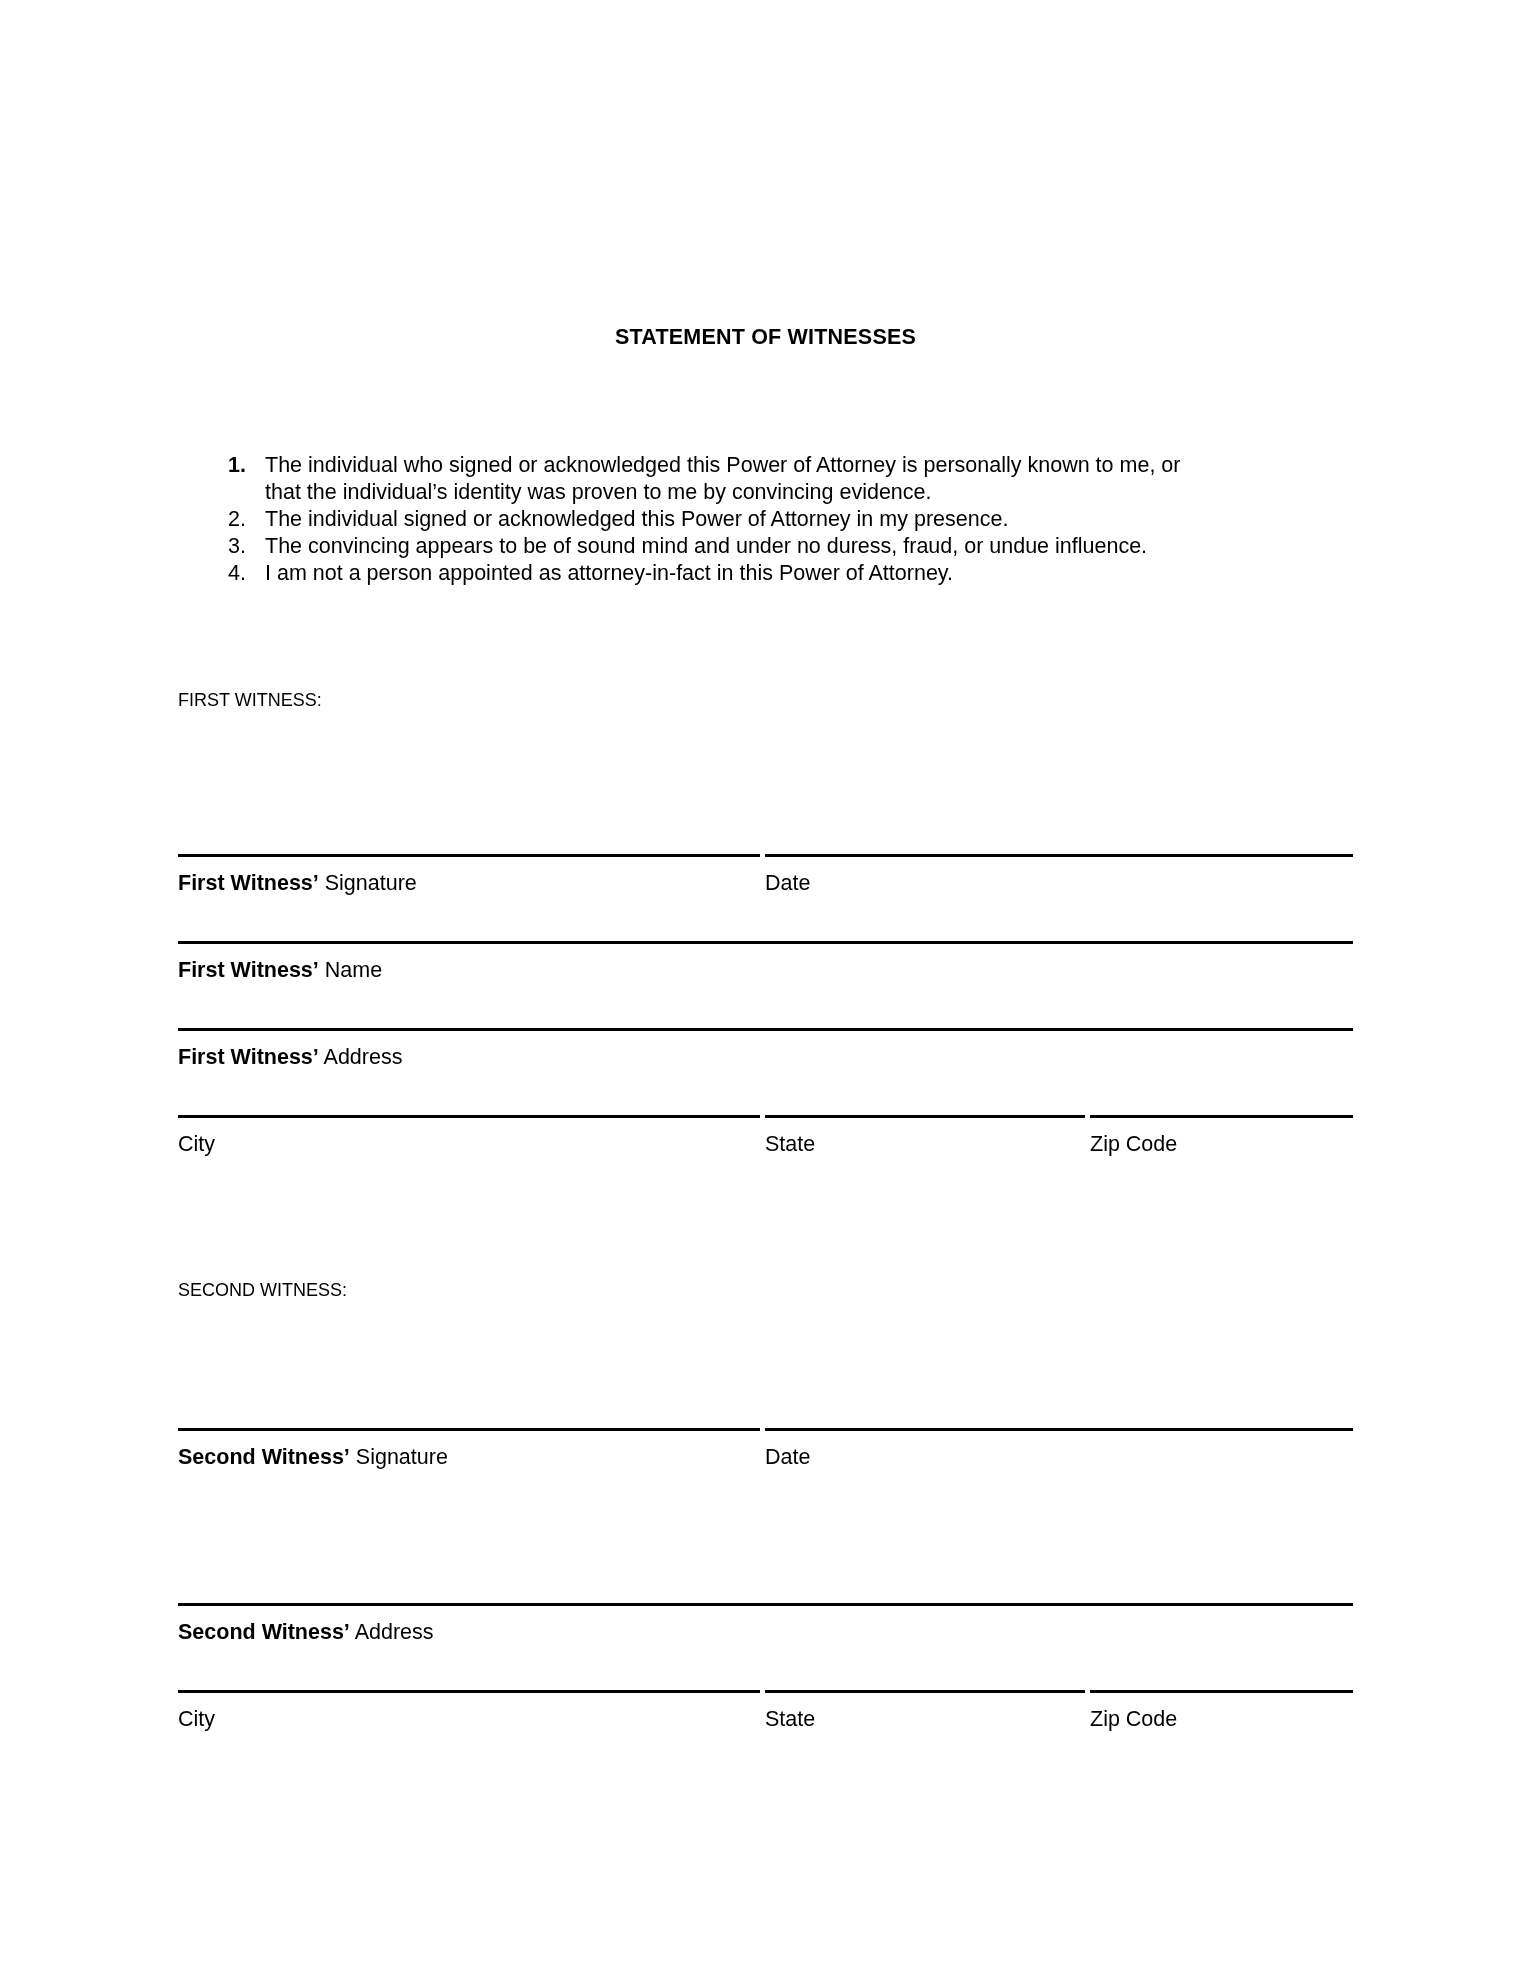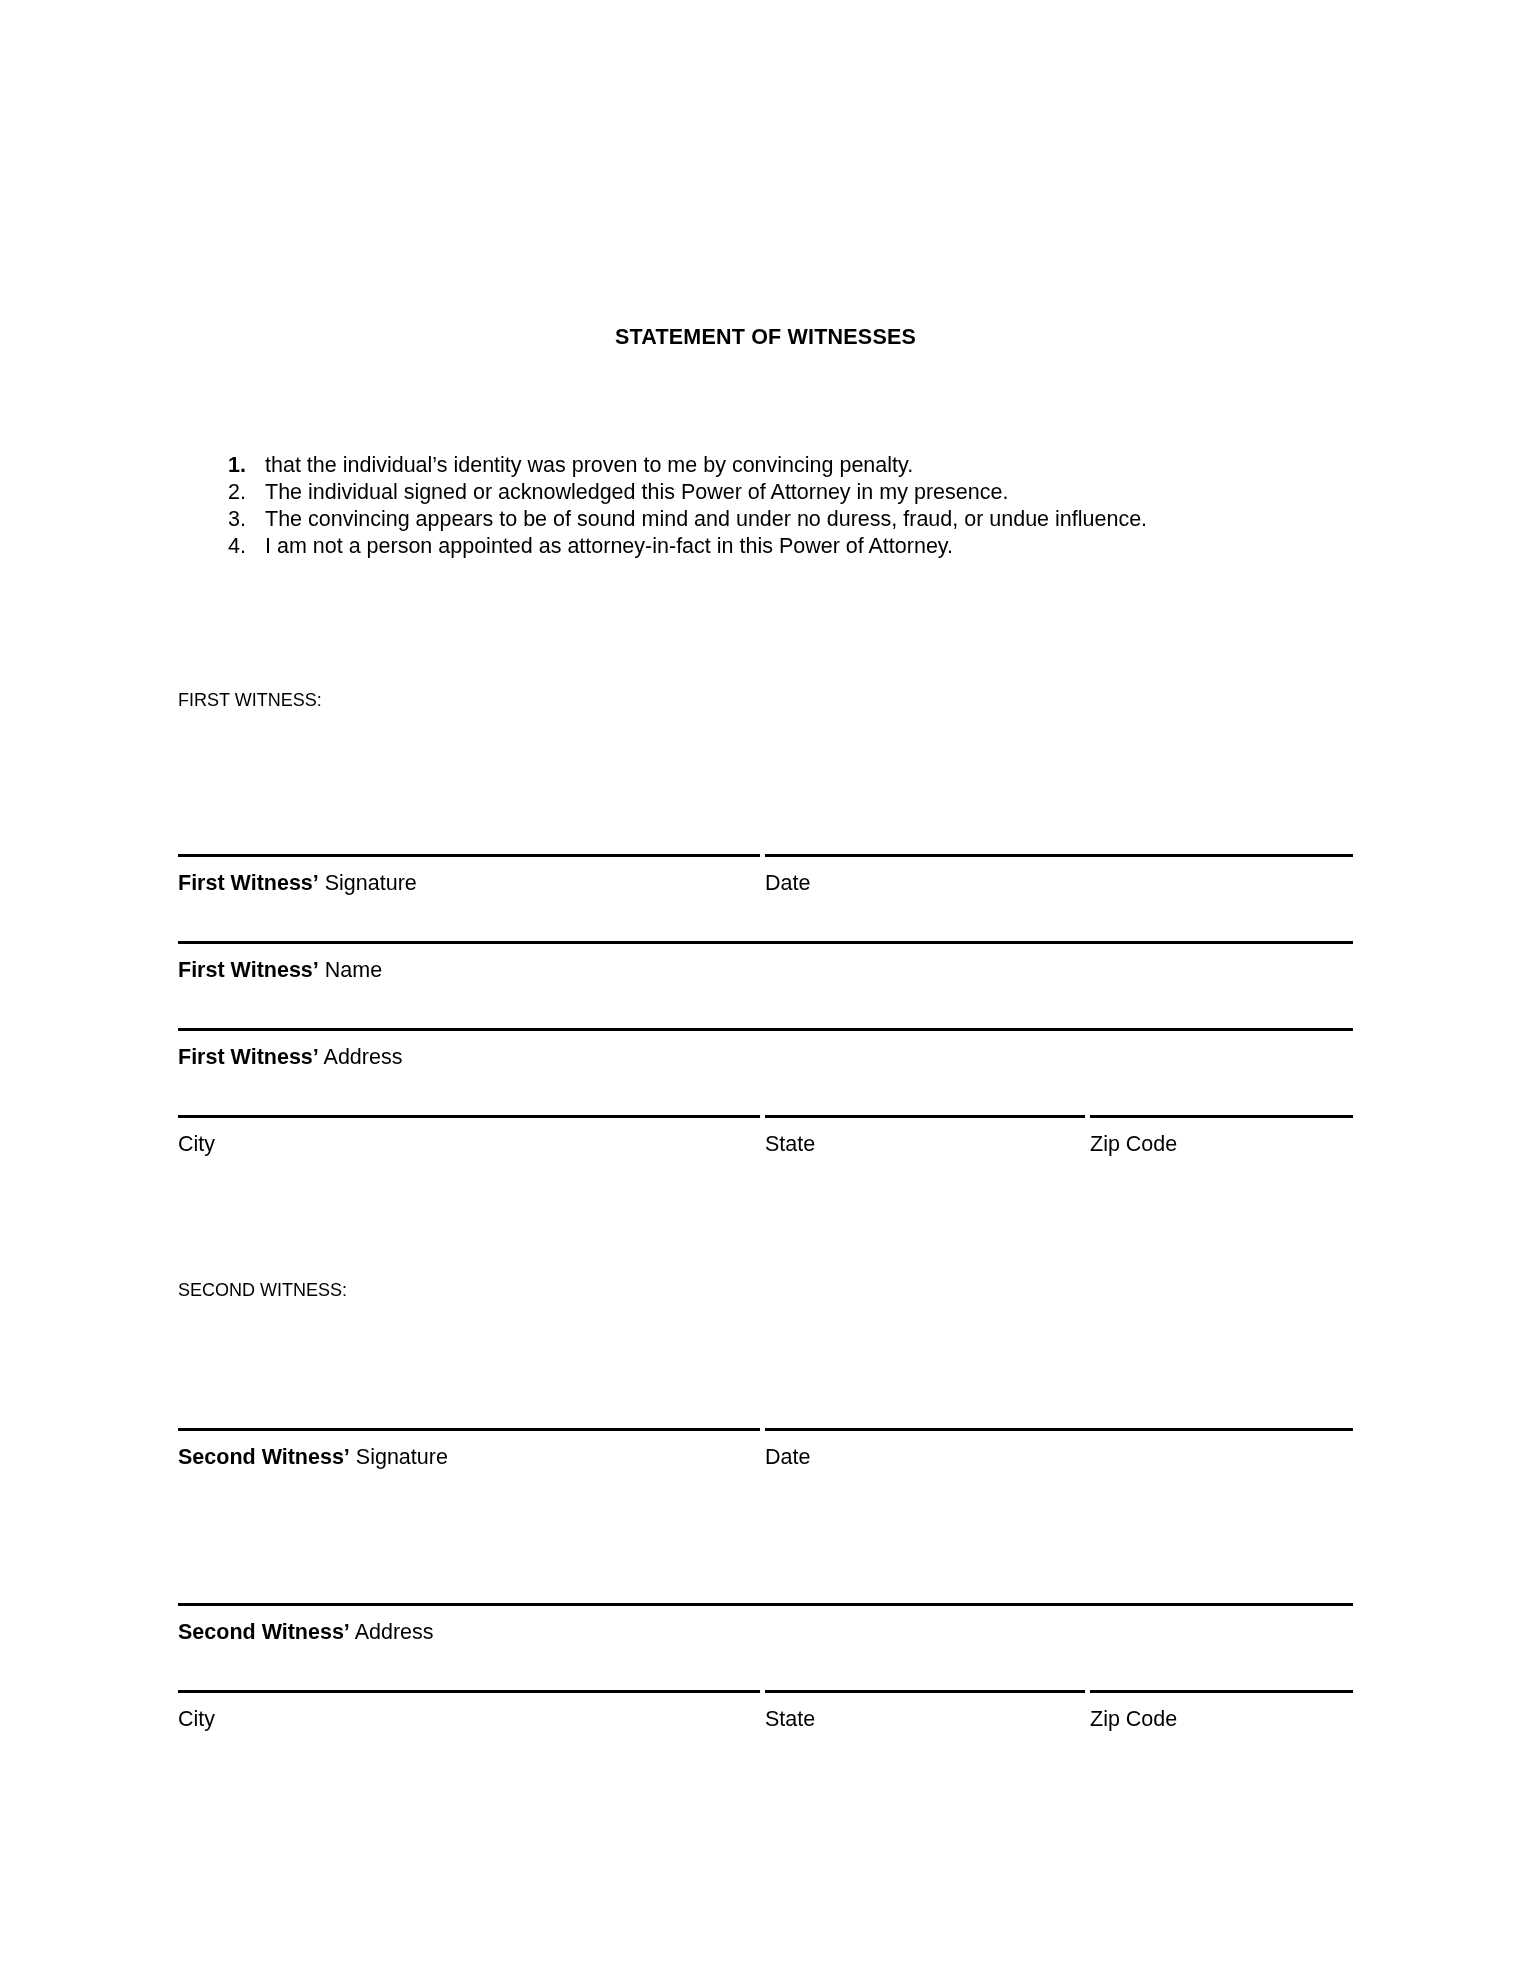--- a/index.html
+++ b/index.html
@@ -134,21 +134,22 @@
 <div class="page">
 
   <div class="doc-title">STATEMENT OF WITNESSES</div>
 
 
   <div class="clause-list">
 
     <div class="clause">
       <span class="clause-num bold">1.</span>
       <span class="clause-text">
-        <span class="cont">that the individual’s identity was proven to me by convincing penalty.</span>
+        <span>The individual who signed or acknowledged this Power of Attorney is personally known to me, or</span>
+        <span class="cont">that the individual’s identity was proven to me by convincing evidence.</span>
       </span>
     </div>
 
     <div class="clause">
       <span class="clause-num">2.</span>
       <span class="clause-text">
         <span>The individual signed or acknowledged this Power of Attorney in my presence.</span>
       </span>
     </div>
 

